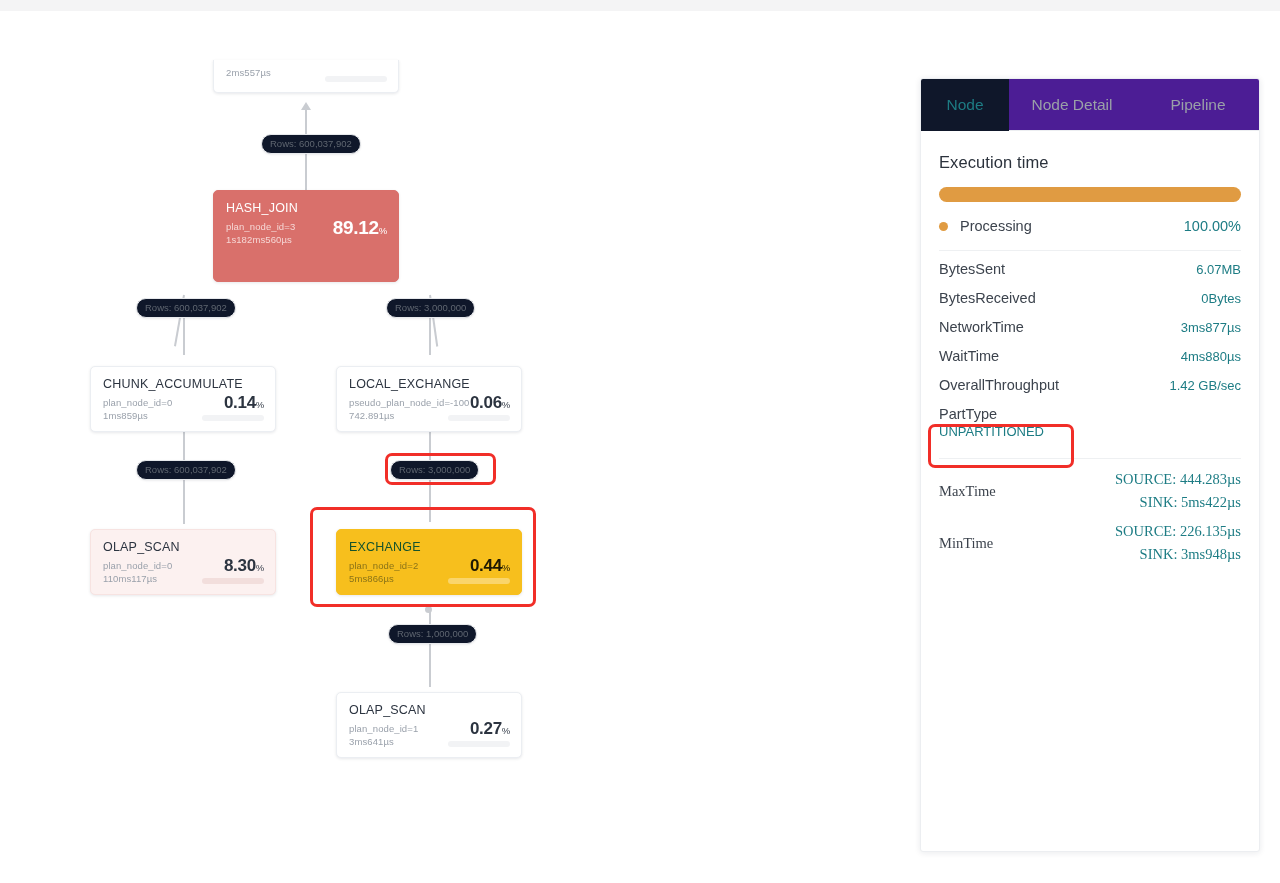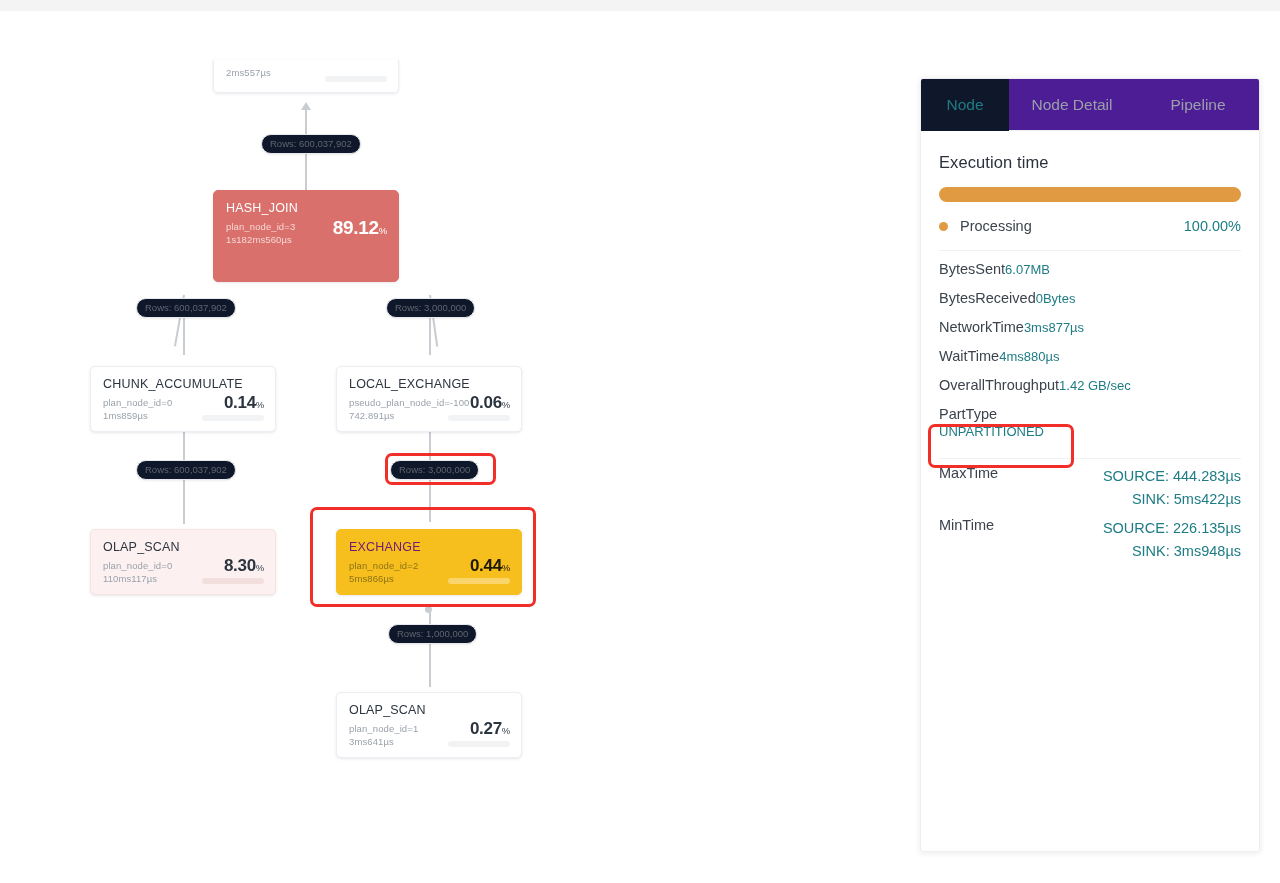--- a/index.html
+++ b/index.html
@@ -55,21 +55,21 @@
   .node.hot .nsub { color: #f6d7d5; }
   .node.hot .npct { color: #ffffff; font-size: 19px; }
   .node.hot .npct i { color: #ffffff; }
 
   .node.warmlite { background: #fcf1f0; border-color: #f7e3e1; }
   .node.warmlite .nbar { background: #f2dedc; }
 
   .node.sel {
     background: #f7bf1d; border-color: #f7bf1d;
   }
-  .node.sel .ntitle { color: #701a75; }
+  .node.sel .ntitle { color: #14532d; }
   .node.sel .nsub { color: #8a7318; }
   .node.sel .npct { color: #1e1903; }
   .node.sel .npct i { color: #1e1903; }
   .node.sel .nbar { background: rgba(255,255,255,.35); }
 
   
   .node.clipped { border-top: none; border-radius: 0 0 5px 5px; }
   .node.clipped .nsub.l2 { top: 7px; }
 
   
@@ -128,27 +128,27 @@
   }
   .legend-dot {
     width: 9px; height: 9px; border-radius: 50%; background: #e09b42; margin-right: 12px;
   }
   .legend-label { font-size: 14.5px; color: #3c434d; flex: 1; }
   .legend-val { font-size: 14.5px; color: #1d7c84; }
 
   .divider { margin-top: 13px; border-top: 1px solid #eef0f2; }
 
   .kv {
-    display: flex; align-items: baseline; 
+    display: flex; align-items: baseline; justify-content: space-between;
     height: 29px;
   }
   .kv .k { font-size: 14.5px; color: #3c434d; }
   .kv .v { font-size: 13px; color: #1d7c84; text-align: right; }
 
-  .kv2 { display: flex; justify-content: space-between; min-height: 52px; }
+  .kv2 { display: flex; align-items: center; justify-content: space-between; min-height: 52px; font-family: Liberation Serif, serif; }
   .kv2 .k { font-size: 14.5px; color: #3c434d; }
   .kv2 .v { font-size: 14.5px; color: #1d7c84; text-align: right; line-height: 23px; }
 </style>
 </head>
 <body>
 
 <div id="root">
 
   <div class="topstrip"></div>
 

